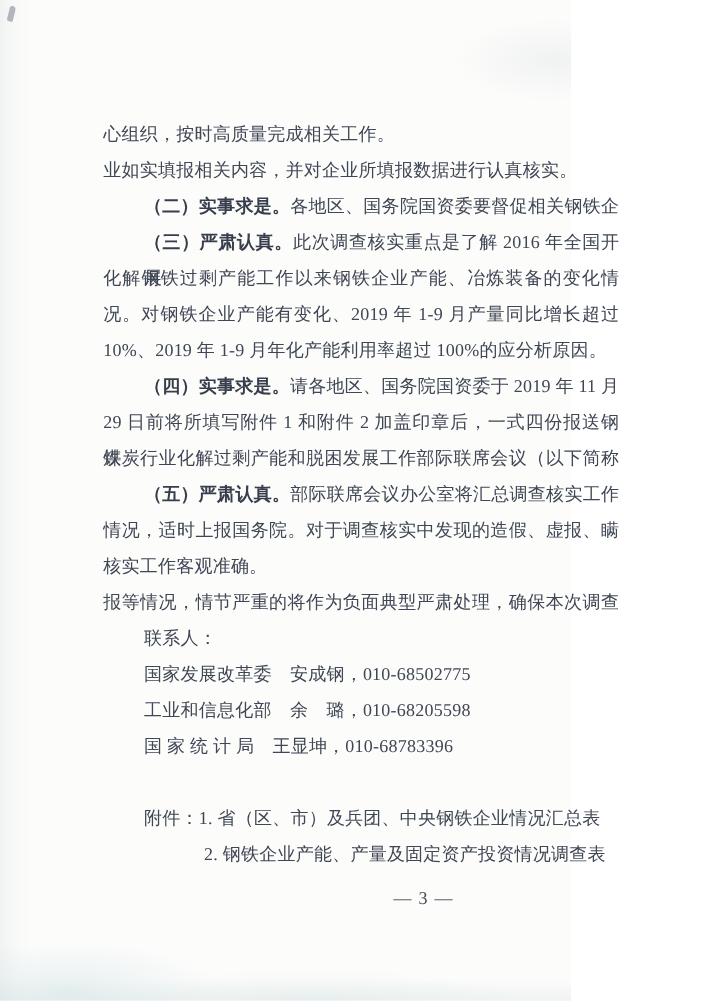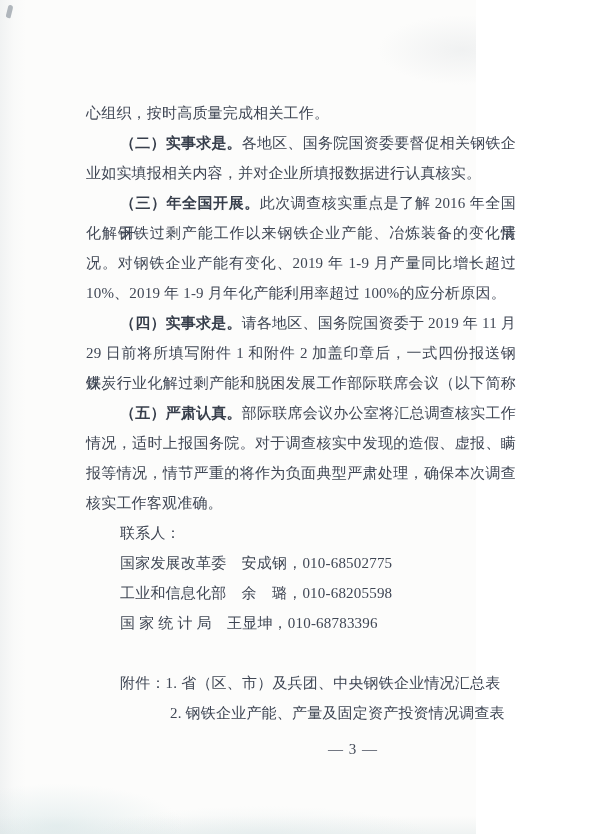--- a/index.html
+++ b/index.html
@@ -50,33 +50,33 @@
     line-height:22px;
   }
 </style>
 </head>
 <body>
 
 <div class="paper">
   <div class="corner-artifact"></div>
   <div class="doc-body" id="doc-body">
       <div class="line"><span class="seg">心组织，按时高质量完成相关工作。</span></div>
+      <div class="line"><span class="seg">业如实填报相关内容，并对企业所填报数据进行认真核实。</span></div>
       <div class="line justify indent"><span class="seg b">（二）实事求是。</span><span class="seg">各地区、国务院国资委要督促相关钢铁企</span></div>
-      <div class="line"><span class="seg">业如实填报相关内容，并对企业所填报数据进行认真核实。</span></div>
-      <div class="line justify indent"><span class="seg b">（三）年全国开展。</span><span class="seg">此次调查核实重点是了解 2016 年全国开展</span></div>
+      <div class="line justify indent"><span class="seg b">（三）严肃认真。</span><span class="seg">此次调查核实重点是了解 2016 年全国开展</span></div>
       <div class="line justify"><span class="seg">化解钢铁过剩产能工作以来钢铁企业产能、冶炼装备的变化情</span></div>
       <div class="line justify"><span class="seg">况。</span><span class="seg u">对钢铁企业产能有变化、2019 年 1-9 月产量同比增长超过</span></div>
       <div class="line"><span class="seg u">10%、2019 年 1-9 月年化产能利用率超过 100%的应分析原因。</span></div>
       <div class="line justify indent"><span class="seg b">（四）实事求是。</span><span class="seg">请各地区、国务院国资委于 2019 年 11 月</span></div>
       <div class="line justify"><span class="seg">29 日前将所填写附件 1 和附件 2 加盖印章后，一式四份报送钢铁</span></div>
       <div class="line justify"><span class="seg">煤炭行业化解过剩产能和脱困发展工作部际联席会议（以下简称</span></div>
       <div class="line justify indent"><span class="seg b">（五）严肃认真。</span><span class="seg">部际联席会议办公室将汇总调查核实工作</span></div>
       <div class="line justify"><span class="seg">情况，适时上报国务院。</span><span class="seg u">对于调查核实中发现的造假、虚报、瞒</span></div>
+      <div class="line"><span class="seg u">核实工作客观准确。</span></div>
       <div class="line justify"><span class="seg u">报等情况，情节严重的将作为负面典型严肃处理，确保本次调查</span></div>
-      <div class="line"><span class="seg u">核实工作客观准确。</span></div>
       <div class="line indent"><span class="seg">联系人：</span></div>
       <div class="line indent"><span class="seg">国家发展改革委　安成钢，010-68502775</span></div>
       <div class="line indent"><span class="seg">工业和信息化部　余　璐，010-68205598</span></div>
       <div class="line indent"><span class="seg">国 家 统 计 局　王显坤，010-68783396</span></div>
       <div class="line blank"></div>
       <div class="line indent"><span class="seg">附件：1. 省（区、市）及兵团、中央钢铁企业情况汇总表</span></div>
       <div class="line indent2"><span class="seg">2. 钢铁企业产能、产量及固定资产投资情况调查表</span></div>
     </div>
   <div class="page-number">— 3 —</div>
 </div>

